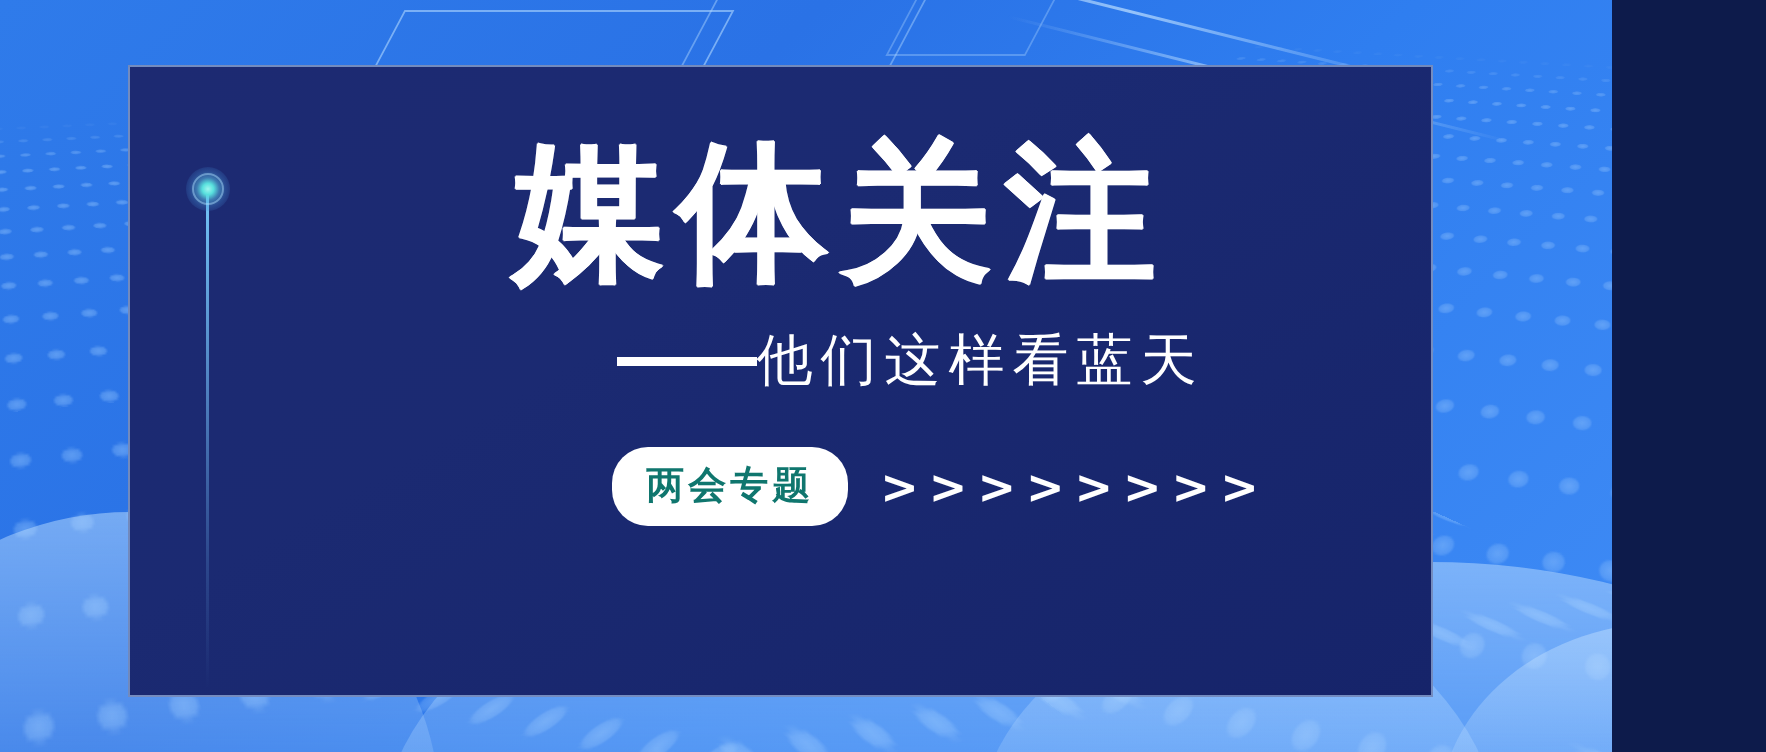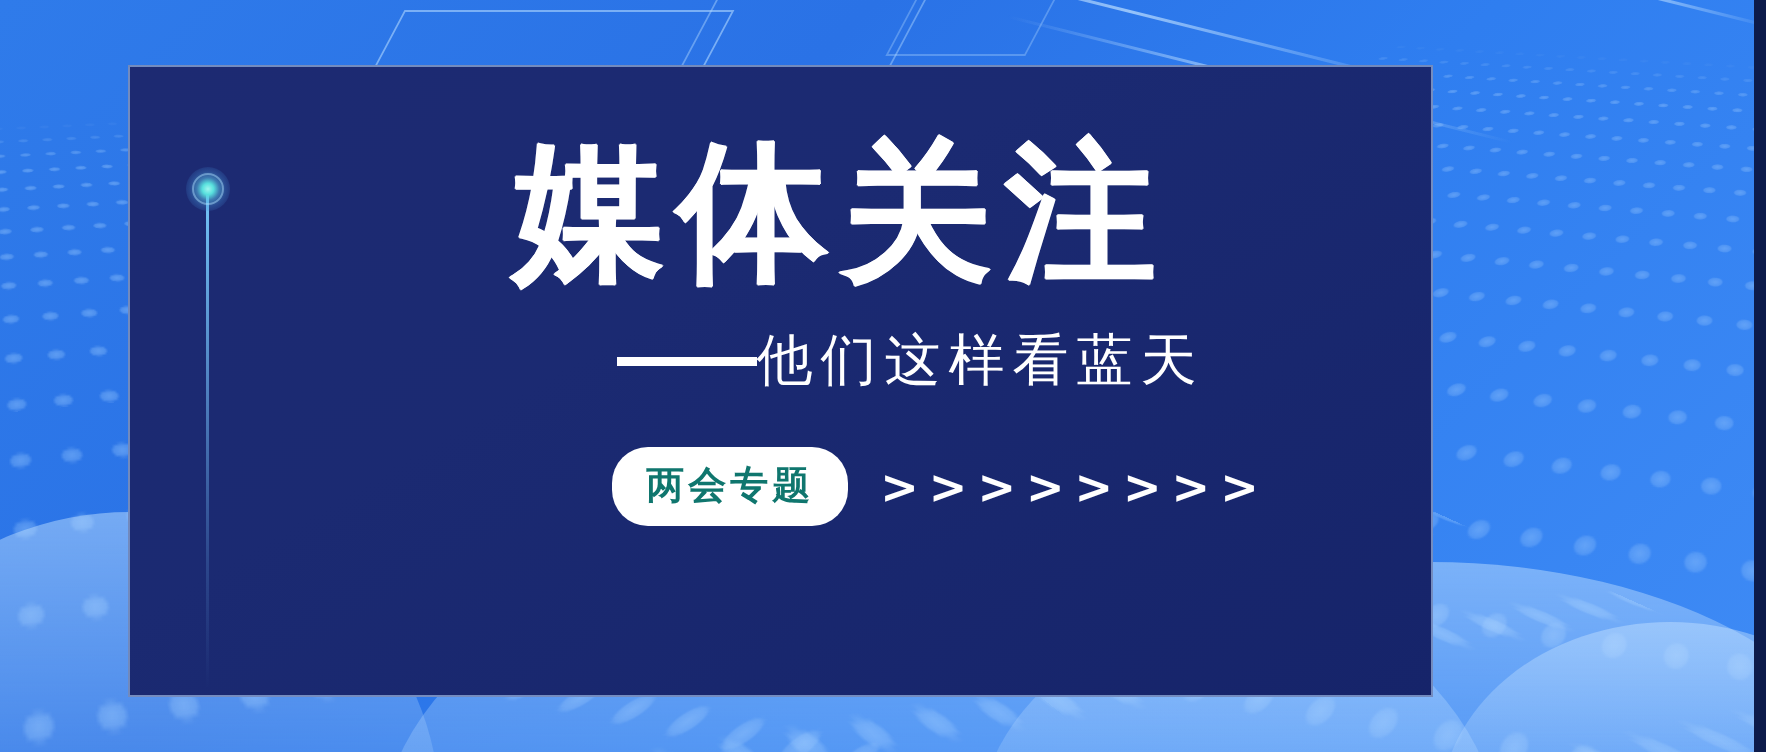--- a/index.html
+++ b/index.html
@@ -4,21 +4,21 @@
 <style>
   html, body {
     margin: 0;
     padding: 0;
     background: #0d1b4b;
   }
   * { box-sizing: border-box; }
 
   .banner {
     position: relative;
-    width: 1754px;
+    width: 1612px;
     height: 752px;
     overflow: hidden;
     font-family: "Liberation Sans", "DejaVu Sans", sans-serif;
     background: linear-gradient(135deg, #2f7bea 0%, #2a72e6 35%, #2f7ef0 60%, #3f8bf5 100%);
   }
 
   
   .bg-layer {
     position: absolute;
     inset: 0;

